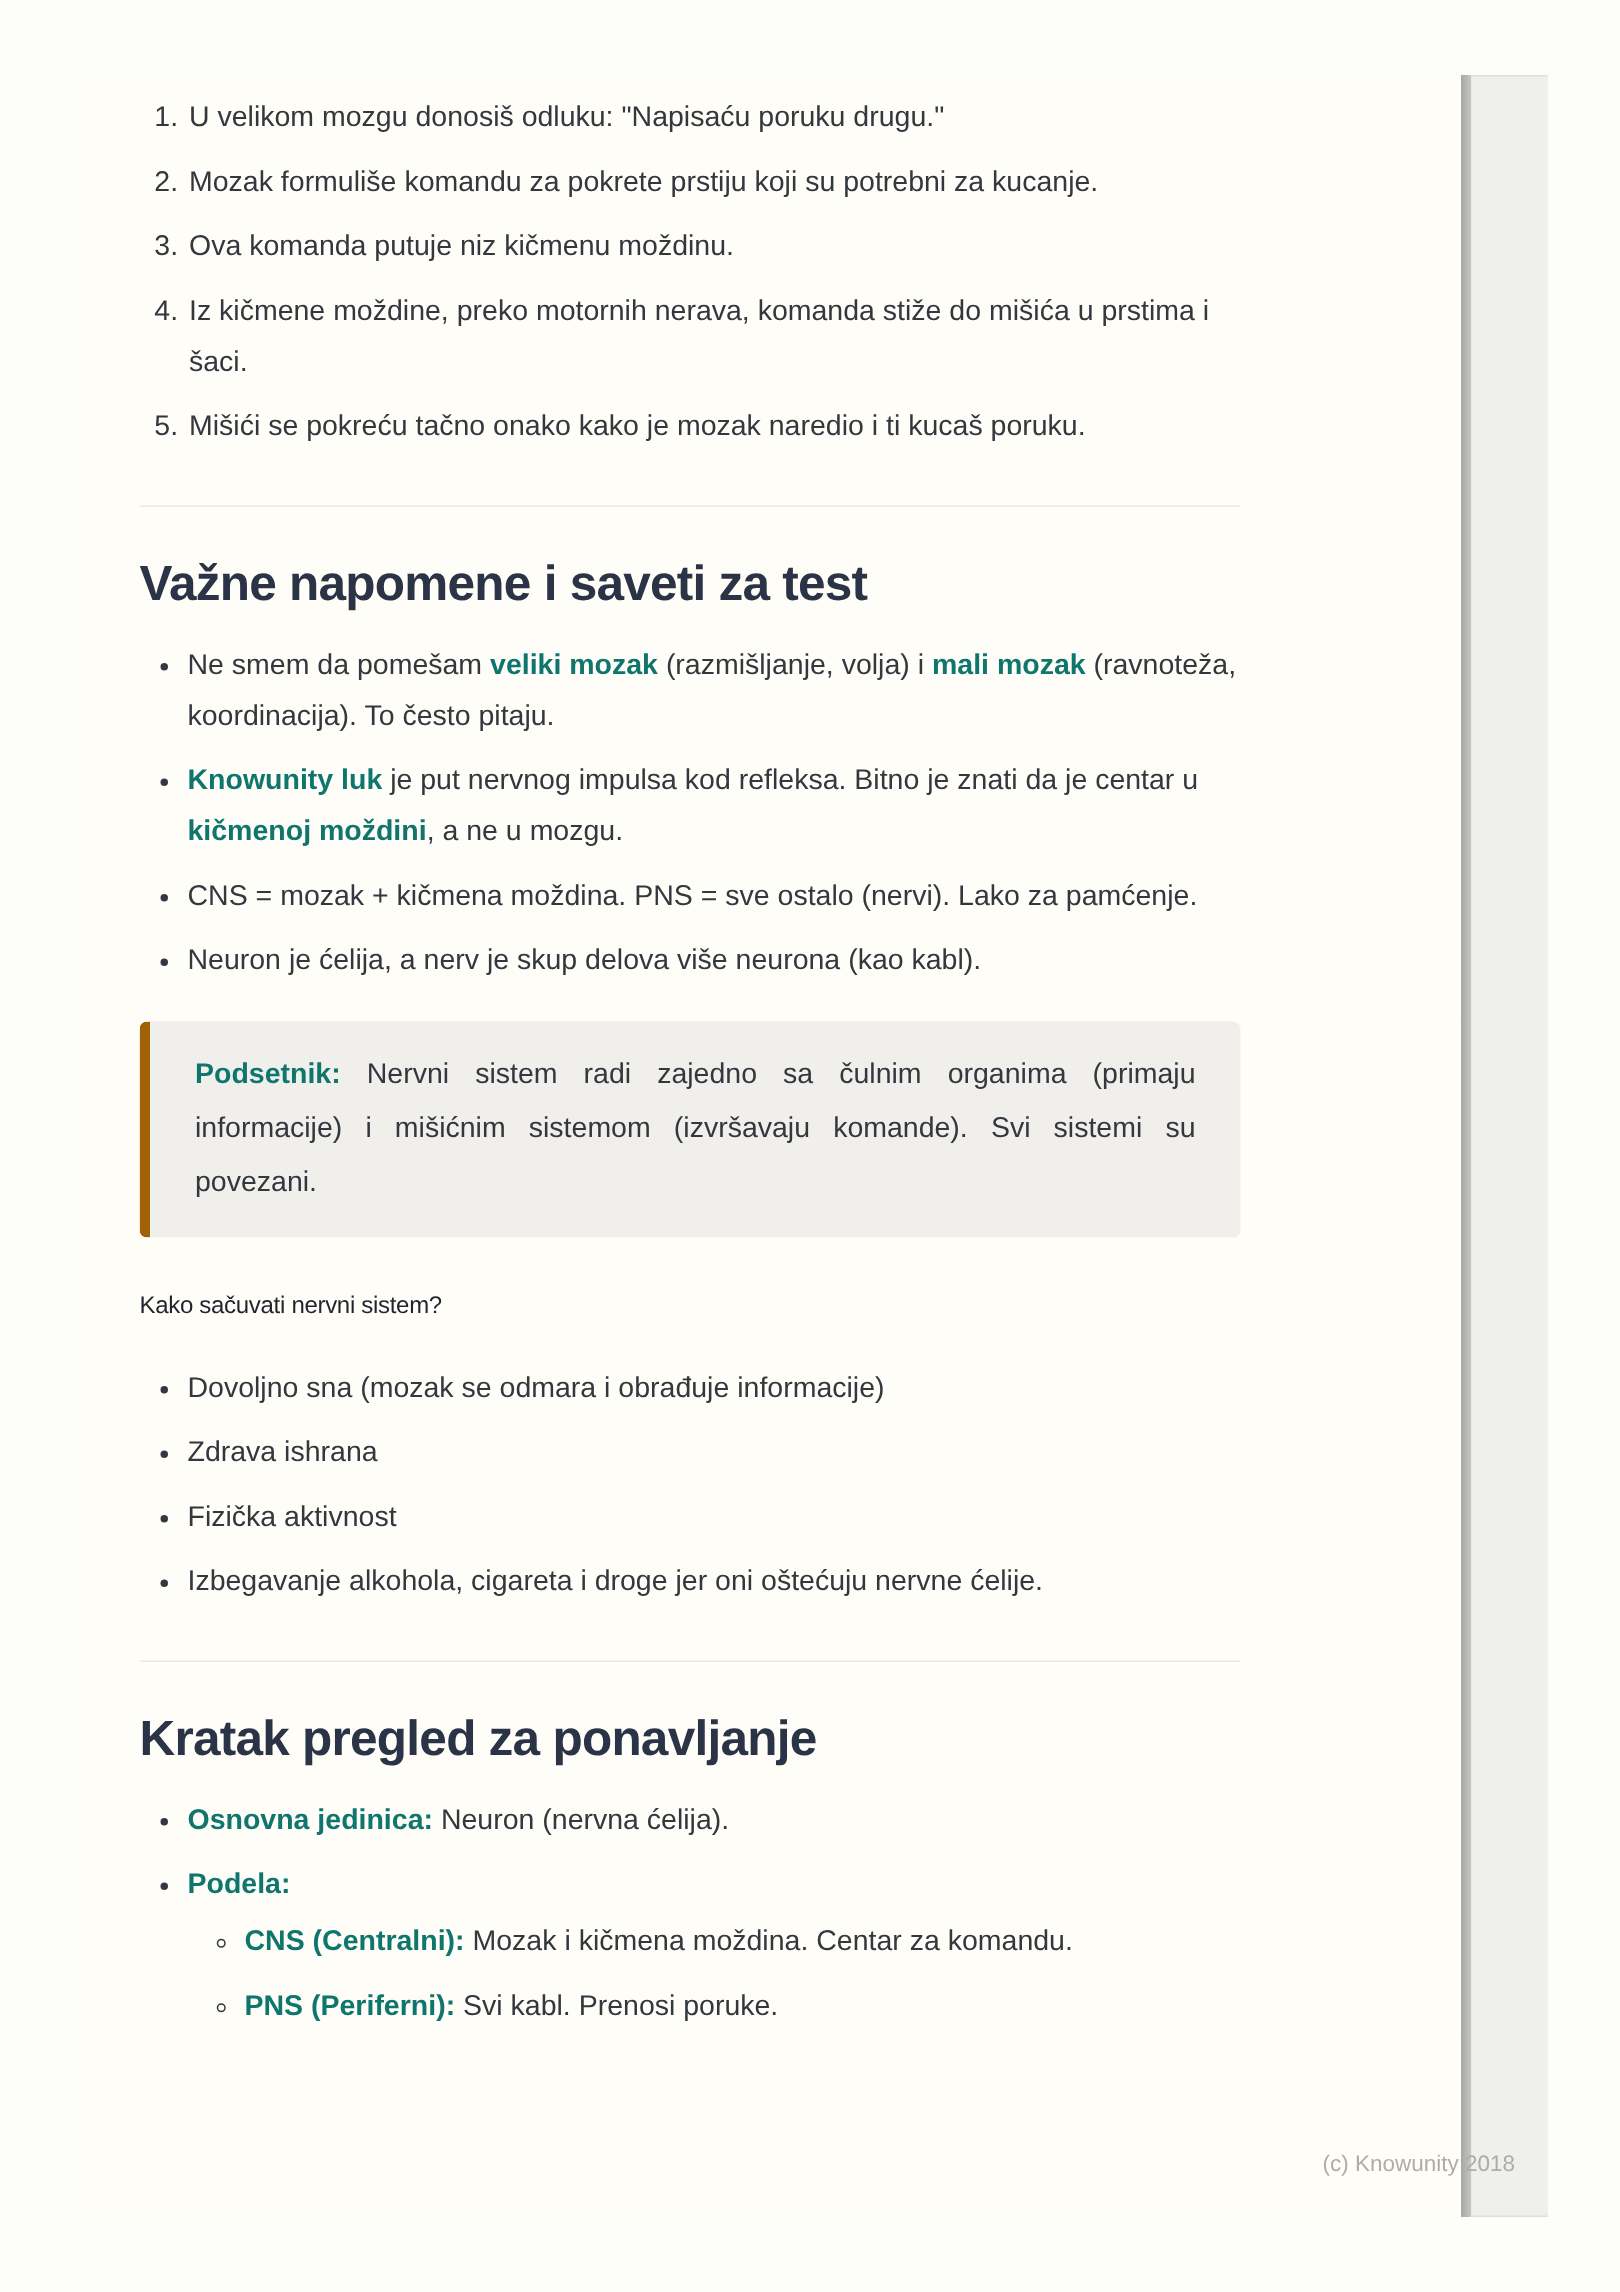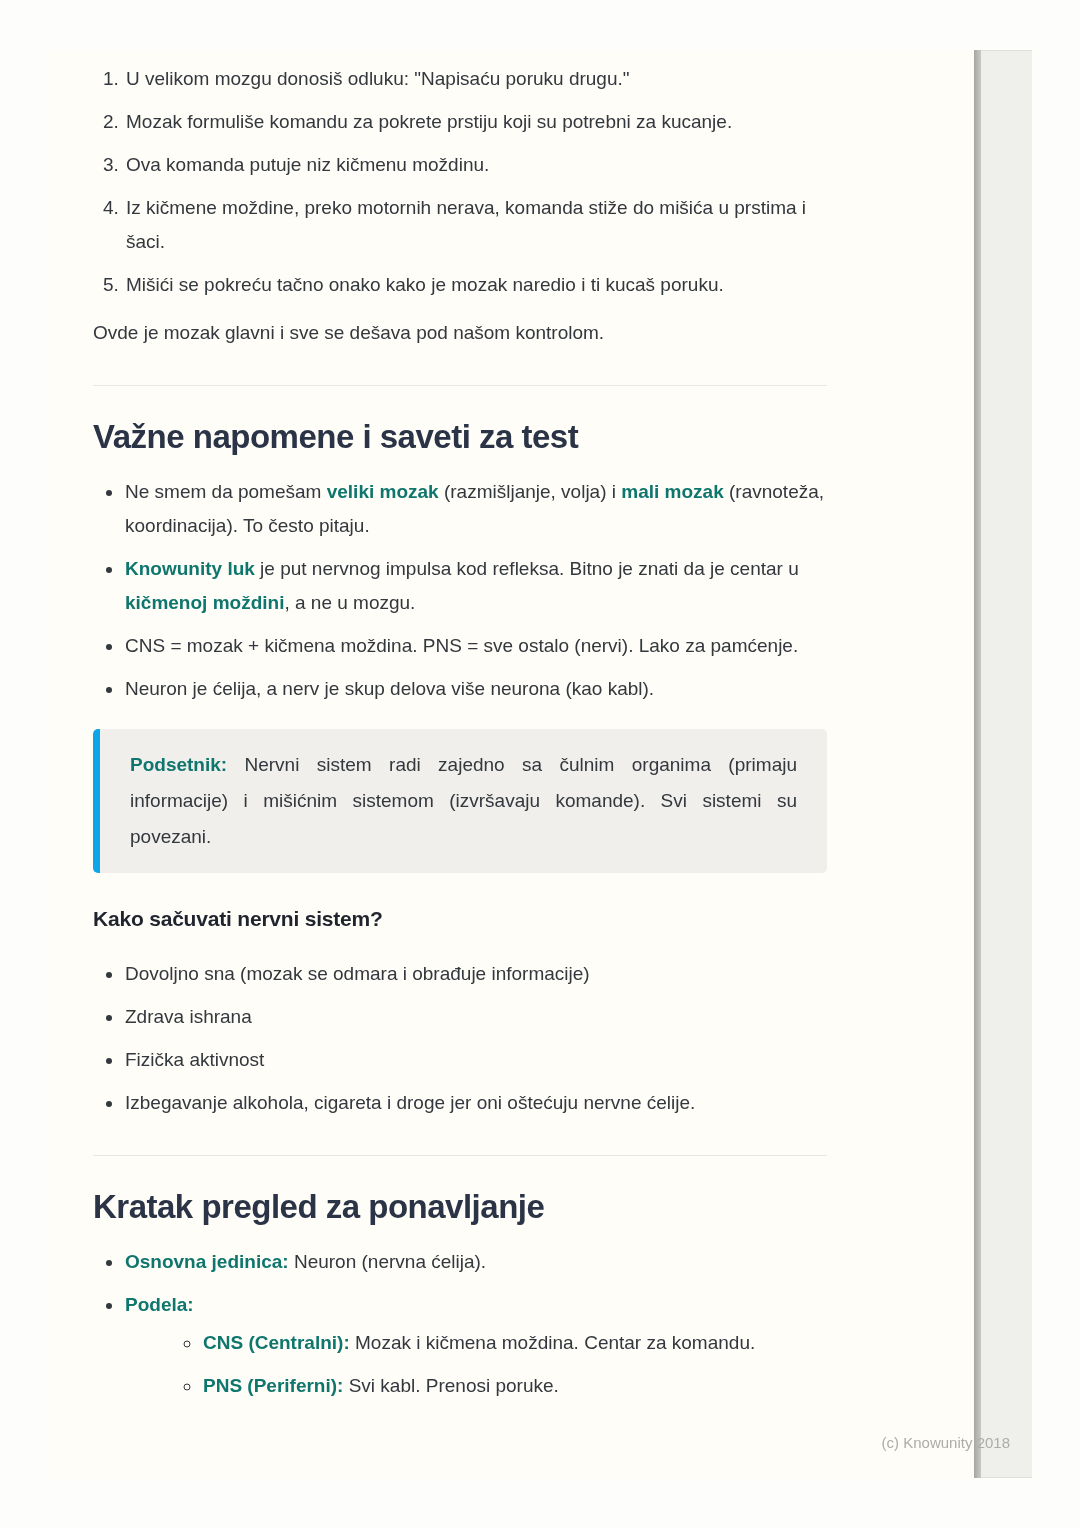--- a/index.html
+++ b/index.html
@@ -42,35 +42,35 @@
   }
   h2.section-title {
     margin-top:33px;
     font-size:33px; line-height:36px;
     font-weight:700; letter-spacing:-0.5px;
     color:#2b3447;
   }
   ul.bullets { list-style:disc; padding-left:31px; margin-top:20px; }
   ul.bullets li { padding-left:1px; margin-bottom:9px; }
   ul.subbullets { list-style:circle; padding-left:37px; margin-top:4px; }
-  ul.subbullets li { padding-left:1px; margin-bottom:9px;margin-left:40px; }
+  ul.subbullets li { padding-left:1px; margin-bottom:9px; }
   .b { font-weight:700; color:#0f766e; }
   .callout {
     margin-top:23px;
     background:#f0efec;
-    border-left:7px solid #0ea5e9;
+    border-left:7px solid #a16207;
     border-radius:5px;
     padding:18px 30px;
     line-height:36px;
     text-align:justify;
   }
   h3.subhead {
     margin-top:31px;
-    font-size:21px; line-height:30px;
-    font-weight:700; letter-spacing:-0.2px;
+    font-size:16px; line-height:30px;
+    font-weight:400; letter-spacing:-0.2px;
     color:#1f242e;
   }
   ul.care { margin-top:23px; }
   .footer-credit {
     position:absolute; top:1433px; right:70px;
     font-size:15px; line-height:20px;
     color:#aeaca8;
     z-index:3;
   }
 </style>
@@ -84,21 +84,20 @@
 <div class="content">
 
   <ol class="steps">
     <li>U velikom mozgu donosiš odluku: "Napisaću poruku drugu."</li>
     <li>Mozak formuliše komandu za pokrete prstiju koji su potrebni za kucanje.</li>
     <li>Ova komanda putuje niz kičmenu moždinu.</li>
     <li>Iz kičmene moždine, preko motornih nerava, komanda stiže do mišića u prstima i šaci.</li>
     <li>Mišići se pokreću tačno onako kako je mozak naredio i ti kucaš poruku.</li>
   </ol>
 
-  <p class="summary">Ovde je mozak glavni i sve se dešava pod našom kontrolom.</p>
 
   <hr class="divider">
 
   <h2 class="section-title">Važne napomene i saveti za test</h2>
 
   <ul class="bullets">
     <li><span>Ne smem da pomešam </span><span class="b">veliki mozak</span><span> (razmišljanje, volja) i </span><span class="b">mali mozak</span><span> (ravnoteža, koordinacija). To često pitaju.</span></li>
     <li><span class="b">Knowunity luk</span><span> je put nervnog impulsa kod refleksa. Bitno je znati da je centar u </span><span class="b">kičmenoj moždini</span><span>, a ne u mozgu.</span></li>
     <li><span>CNS = mozak + kičmena moždina. PNS = sve ostalo (nervi). Lako za pamćenje.</span></li>
     <li><span>Neuron je ćelija, a nerv je skup delova više neurona (kao kabl).</span></li>

